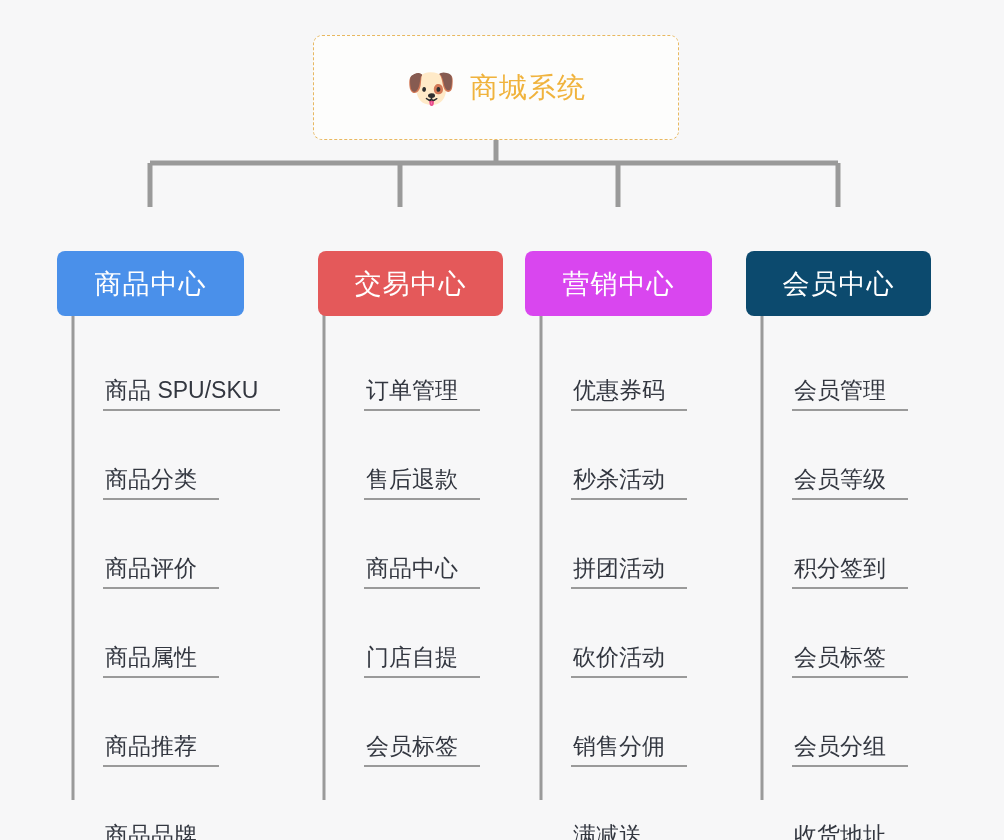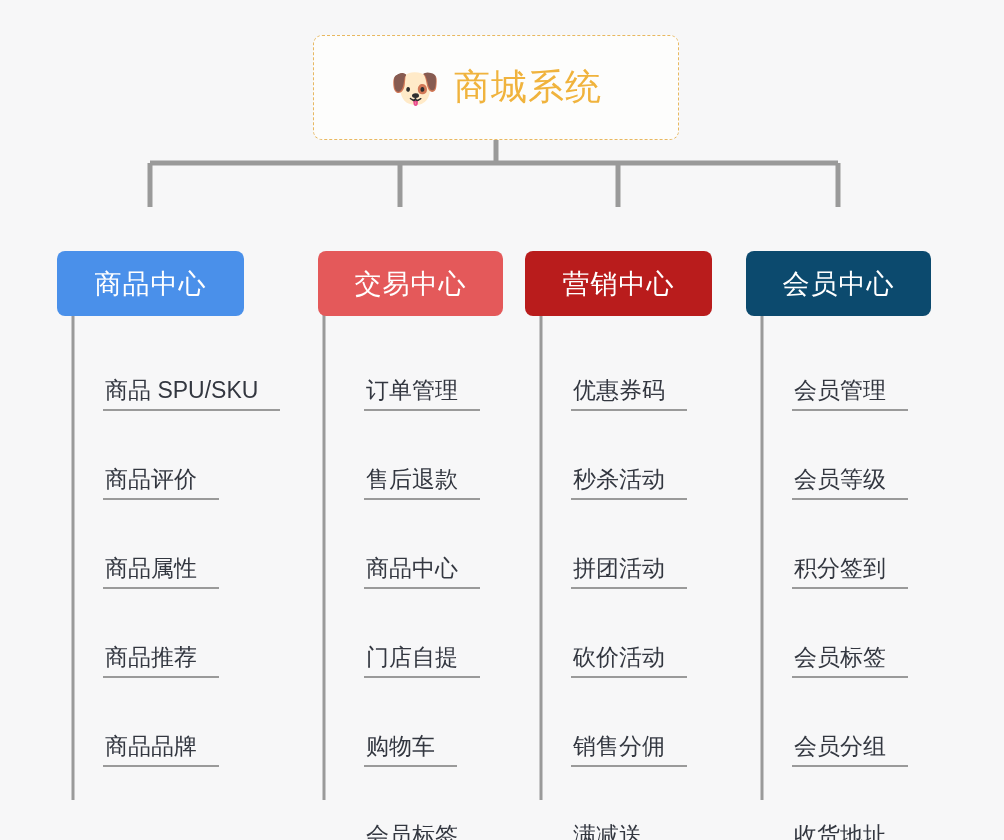--- a/index.html
+++ b/index.html
@@ -31,21 +31,21 @@
     align-items: center;
     justify-content: center;
     gap: 14px;
   }
   .root-emoji {
     font-size: 40px;
     line-height: 1;
     display: block;
   }
   .root-title {
-    font-size: 36px;
+    font-size: 28px;
     color: #f0b33d;
     letter-spacing: 1px;
     white-space: nowrap;
   }
 
   
   #connectors {
     position: absolute;
     left: 0; top: 0;
     width: 1004px; height: 840px;
@@ -92,21 +92,21 @@
   }
 
   
   #branch-product   { left: 57px;  }
   #branch-trade     { left: 318px; }
   #branch-marketing { left: 525px; }
   #branch-member    { left: 746px; }
 
   #branch-product   .branch-header { width: 187px; background: #4a90ea; }
   #branch-trade     .branch-header { width: 185px; background: #e4595a; }
-  #branch-marketing .branch-header { width: 187px; background: #b91c1c; }
+  #branch-marketing .branch-header { width: 187px; background: #d946ef; }
   #branch-member    .branch-header { width: 185px; background: #0c4a6e; }
 </style>
 </head>
 <body>
 
 <div id="mindmap">
 
   <svg id="connectors" width="1004" height="840" viewBox="0 0 1004 840">
 
     <line x1="496" y1="140" x2="496" y2="163" stroke="#9a9a9a" stroke-width="5"></line>
@@ -131,20 +131,23 @@
 
   <div class="branch" id="branch-product">
     <div class="branch-header">
       <span>商品中心</span>
     </div>
     <div class="leaf-list">
       <div class="leaf-item">
         <span class="leaf-label">商品 SPU/SKU</span>
       </div>
       <div class="leaf-item">
+        <span class="leaf-label">商品分类</span>
+      </div>
+      <div class="leaf-item">
         <span class="leaf-label">商品评价</span>
       </div>
       <div class="leaf-item">
         <span class="leaf-label">商品属性</span>
       </div>
       <div class="leaf-item">
         <span class="leaf-label">商品推荐</span>
       </div>
       <div class="leaf-item">
         <span class="leaf-label">商品品牌</span>
@@ -163,23 +166,20 @@
       <div class="leaf-item">
         <span class="leaf-label">售后退款</span>
       </div>
       <div class="leaf-item">
         <span class="leaf-label">商品中心</span>
       </div>
       <div class="leaf-item">
         <span class="leaf-label">门店自提</span>
       </div>
       <div class="leaf-item">
-        <span class="leaf-label">购物车</span>
-      </div>
-      <div class="leaf-item">
         <span class="leaf-label">会员标签</span>
       </div>
     </div>
   </div>
 
   <div class="branch" id="branch-marketing">
     <div class="branch-header">
       <span>营销中心</span>
     </div>
     <div class="leaf-list">

